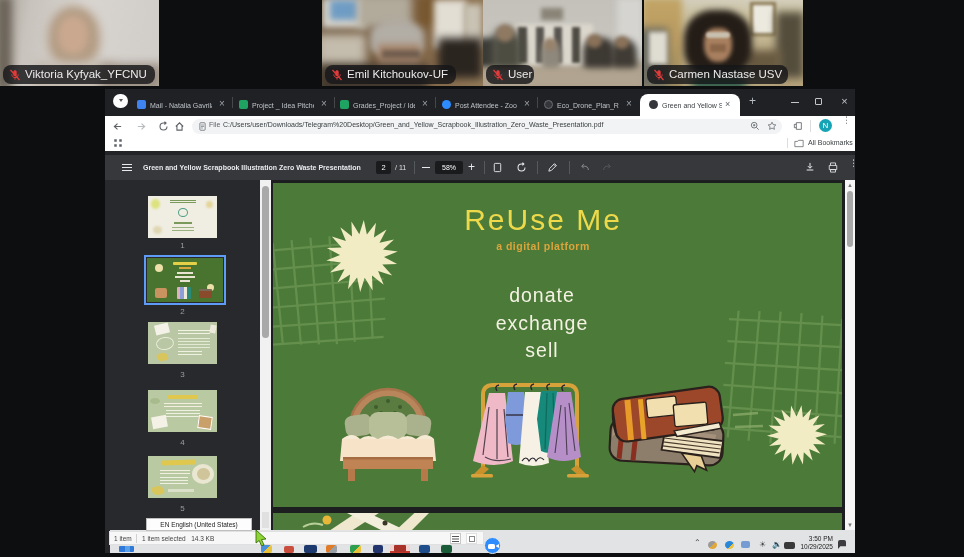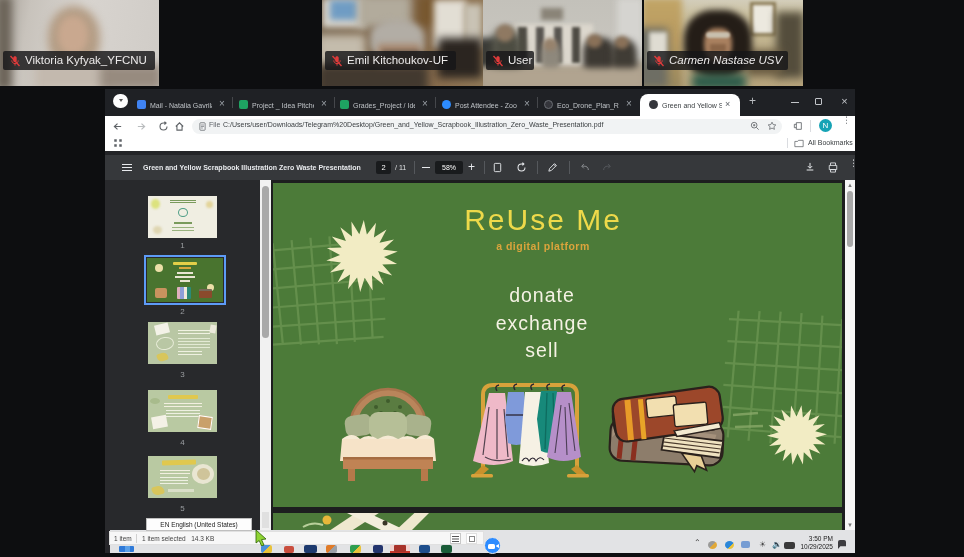--- a/index.html
+++ b/index.html
@@ -1,19 +1,19 @@
 <!DOCTYPE html>
 <html><head>
 <meta charset="utf-8">
 <style>
 html,body{margin:0;padding:0;}
 #stage{position:relative;width:964px;height:557px;background:#0d0e10;overflow:hidden;font-family:"Liberation Sans",sans-serif;}
 #stage *{position:absolute;box-sizing:border-box;}
 .vt{top:0;height:86px;overflow:hidden;background:#444;}
-.vlabel{left:3px;bottom:16px;height:19px;background:rgba(22,22,24,.82);border-radius:2px;color:#eceaea;font-size:11.5px;line-height:19px;padding:0 8px 0 22px;white-space:nowrap;}
+.vlabel{left:3px;bottom:2px;height:19px;background:rgba(22,22,24,.82);border-radius:8px;color:#eceaea;font-size:11.5px;line-height:19px;padding:0 8px 0 22px;white-space:nowrap;}
 .mic{left:6px;top:3.5px;width:12px;height:12px;}
 .thumbpage{left:43px;width:69px;background:#ccc;overflow:hidden;}
 .thumbpage *{position:absolute;}
 .tlabel{left:0px;width:155px;text-align:center;color:#9a9da1;font-size:8px;}
 .tab{top:5px;width:102px;height:22px;}
 .tab .fav{left:6px;top:6px;width:9px;height:9px;}
 .fav{left:0;top:0;width:9px;height:9px;display:block;}
 .tab .tt{left:19px;top:5.5px;font-size:7px;color:#bfc3c7;line-height:11px;white-space:nowrap;overflow:hidden;max-width:62px;}
 .tab .tx{left:88px;top:4px;font-size:10px;color:#9aa0a6;}
 .sep{top:8px;width:1px;height:11px;background:#45474b;}
@@ -85,21 +85,21 @@
   <div style="left:-8px;top:28px;width:32px;height:60px;background:#6e6e64;filter:blur(4px);"></div>
   <div style="left:5px;top:32px;width:18px;height:32px;background:#dfdcd2;filter:blur(2px);"></div>
   <div style="left:106px;top:2px;width:26px;height:34px;background:#ece9df;border:3px solid #887852;filter:blur(1.5px);"></div>
   <div style="left:132px;top:12px;width:28px;height:66px;background:#544d3c;filter:blur(4px);"></div>
   <div style="left:102px;top:50px;width:36px;height:26px;background:#685a40;filter:blur(4px);"></div>
   <div style="left:40px;top:10px;width:68px;height:68px;background:#241d17;border-radius:42%;filter:blur(3px);"></div>
   <div style="left:60px;top:28px;width:28px;height:34px;background:#a9805f;filter:blur(2px);border-radius:40% 40% 46% 46%;"></div>
   <div style="left:62px;top:32px;width:24px;height:6px;background:#c8bfae;filter:blur(1px);border-radius:3px;"></div>
   <div style="left:66px;top:44px;width:16px;height:8px;background:#8a6548;filter:blur(1.5px);"></div>
   <div style="left:48px;top:74px;width:54px;height:16px;background:#2c5b4a;filter:blur(4px);"></div>
-  <div class="vlabel" style="width:141px;font-style:italic;"><svg class="mic" viewBox="0 0 12 12">
+  <div class="vlabel" style="width:141px;"><svg class="mic" viewBox="0 0 12 12">
           <path d="M6 1.2c-1 0-1.7.7-1.7 1.6v2.8c0 .9.7 1.6 1.7 1.6s1.7-.7 1.7-1.6V2.8C7.7 1.9 7 1.2 6 1.2z" fill="#e03b3b"></path>
           <path d="M2.8 5.4c0 1.8 1.4 3.2 3.2 3.2s3.2-1.4 3.2-3.2" stroke="#e03b3b" stroke-width="1" fill="none"></path>
           <path d="M6 8.6v2" stroke="#e03b3b" stroke-width="1"></path>
           <path d="M1.5 1l9 10" stroke="#e03b3b" stroke-width="1.3"></path>
         </svg>Carmen Nastase USV</div>
 </div>
 
 <div id="taskbar" style="left:105px;top:530px;width:750px;height:23px;background:#e2e3e5;"></div>
 <div style="left:105px;top:530px;width:5px;height:23px;background:#26262a;"></div>
 <div style="left:0;top:553px;width:964px;height:4px;background:#0d0e10;"></div>

